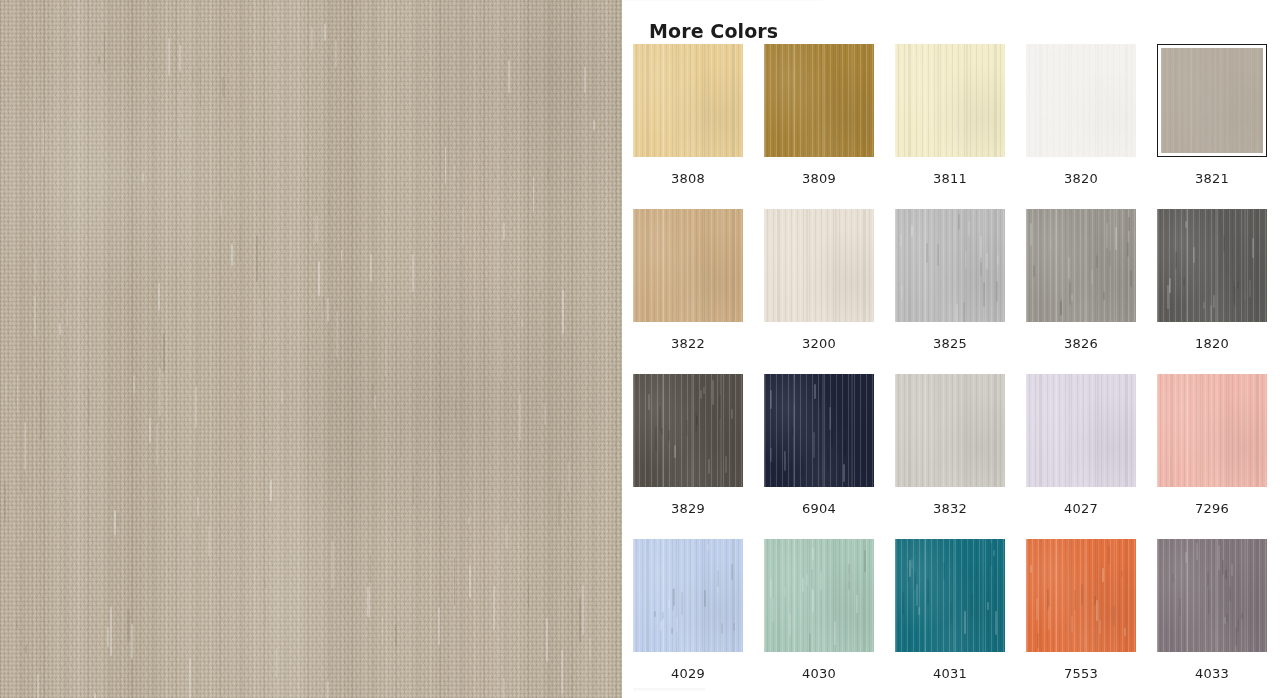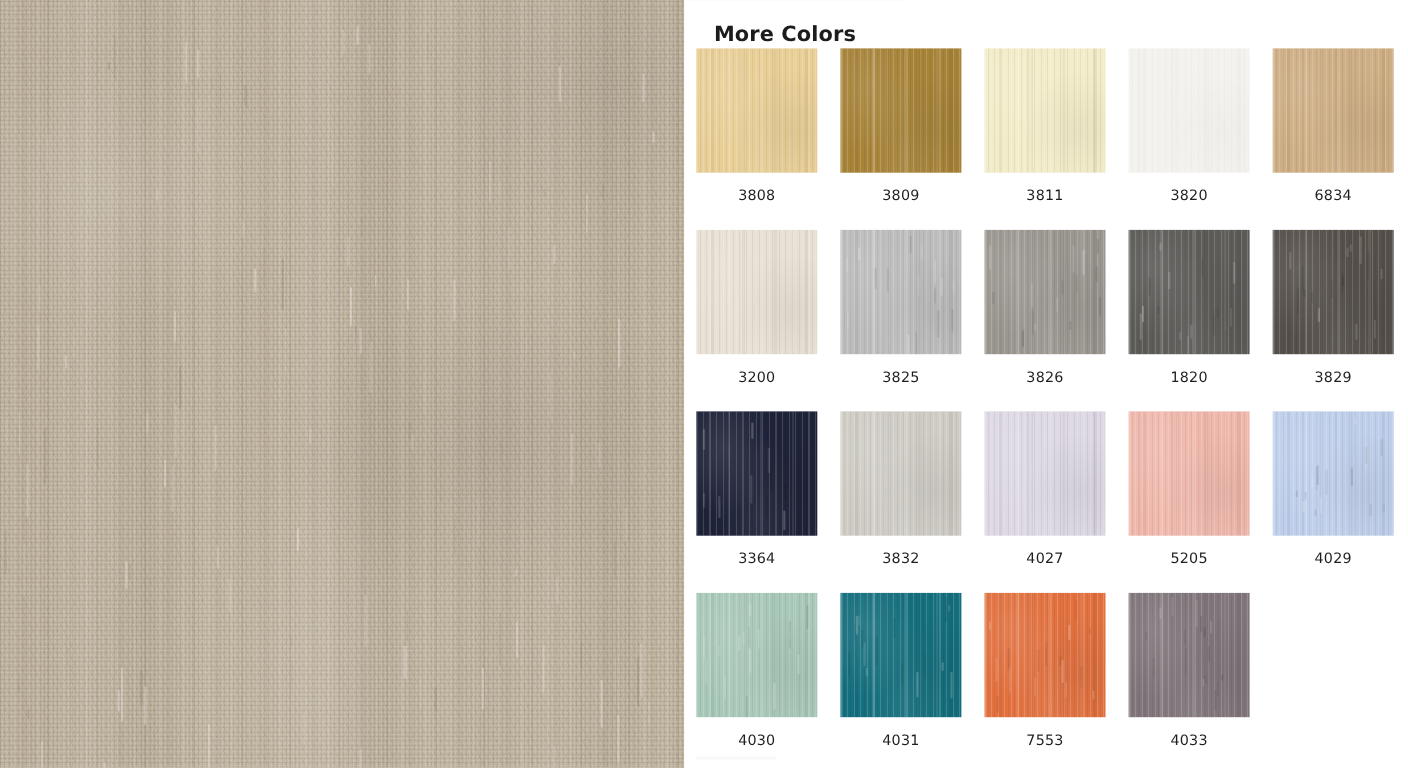--- a/index.html
+++ b/index.html
@@ -403,29 +403,39 @@
         <div class="swatch-cell">
           <div class="swatch-chip-wrap">
             <div class="swatch-chip" style="background: rgb(244, 242, 238);">
               <div class="grain grain-v" style="opacity: 0.35;"></div>
               <div class="grain grain-slub" style="opacity: 0.35;"></div>
               <div class="grain grain-blotch" style="opacity: 0.35;"></div>
             </div>
           </div>
           <div class="swatch-label">3820</div>
         </div>
+        <div class="swatch-cell selected">
+          <div class="swatch-chip-wrap">
+            <div class="swatch-chip" style="background: rgb(182, 173, 160);">
+              <div class="grain grain-v" style="opacity: 0.35;"></div>
+              <div class="grain grain-slub" style="opacity: 0.35;"></div>
+              <div class="grain grain-blotch" style="opacity: 0.35;"></div>
+            </div>
+          </div>
+          <div class="swatch-label">3821</div>
+        </div>
         <div class="swatch-cell">
           <div class="swatch-chip-wrap">
             <div class="swatch-chip" style="background: rgb(206, 174, 132);">
               <div class="grain grain-v"></div>
               <div class="grain grain-slub"></div>
               <div class="grain grain-blotch"></div>
             </div>
           </div>
-          <div class="swatch-label">6834</div>
+          <div class="swatch-label">3822</div>
         </div>
         <div class="swatch-cell">
           <div class="swatch-chip-wrap">
             <div class="swatch-chip" style="background: rgb(232, 224, 212);">
               <div class="grain grain-v"></div>
               <div class="grain grain-slub"></div>
               <div class="grain grain-blotch"></div>
             </div>
           </div>
           <div class="swatch-label">3200</div>
@@ -551,21 +561,21 @@
               <div class="dash lt" style="left: 20.3px; top: 76.6px; height: 20.1px; opacity: 0.66;"></div>
               <div class="dash" style="left: 36.9px; top: 82.9px; height: 18px; opacity: 0.4;"></div>
               <div class="dash" style="left: 20.6px; top: 77.4px; height: 6.1px; opacity: 0.61;"></div>
               <div class="dash" style="left: 54.9px; top: 9.6px; height: 25.8px; opacity: 0.52;"></div>
               <div class="dash" style="left: 79.7px; top: 65.9px; height: 15px; opacity: 0.68;"></div>
               <div class="dash lt" style="left: 6.1px; top: 74px; height: 14px; opacity: 0.46;"></div>
               <div class="dash lt" style="left: 65.4px; top: 33.1px; height: 22.7px; opacity: 0.43;"></div>
               <div class="dash" style="left: 28.3px; top: 52.2px; height: 11.1px; opacity: 0.36;"></div>
             </div>
           </div>
-          <div class="swatch-label">3364</div>
+          <div class="swatch-label">6904</div>
         </div>
         <div class="swatch-cell">
           <div class="swatch-chip-wrap">
             <div class="swatch-chip" style="background: rgb(206, 204, 196);">
               <div class="grain grain-v"></div>
               <div class="grain grain-slub"></div>
               <div class="grain grain-blotch"></div>
             </div>
           </div>
           <div class="swatch-label">3832</div>
@@ -581,21 +591,21 @@
           <div class="swatch-label">4027</div>
         </div>
         <div class="swatch-cell">
           <div class="swatch-chip-wrap">
             <div class="swatch-chip" style="background: rgb(240, 184, 172);">
               <div class="grain grain-v"></div>
               <div class="grain grain-slub"></div>
               <div class="grain grain-blotch"></div>
             </div>
           </div>
-          <div class="swatch-label">5205</div>
+          <div class="swatch-label">7296</div>
         </div>
         <div class="swatch-cell">
           <div class="swatch-chip-wrap">
             <div class="swatch-chip" style="background: rgb(191, 207, 235);">
               <div class="grain grain-v"></div>
               <div class="grain grain-slub"></div>
               <div class="grain grain-blotch"></div>
               <div class="dash lt" style="left: 43.2px; top: 78.2px; height: 14.5px; opacity: 0.6;"></div>
               <div class="dash lt" style="left: 74.4px; top: 4.7px; height: 7.7px; opacity: 0.59;"></div>
               <div class="dash" style="left: 71.1px; top: 51.2px; height: 16.9px; opacity: 0.82;"></div>

